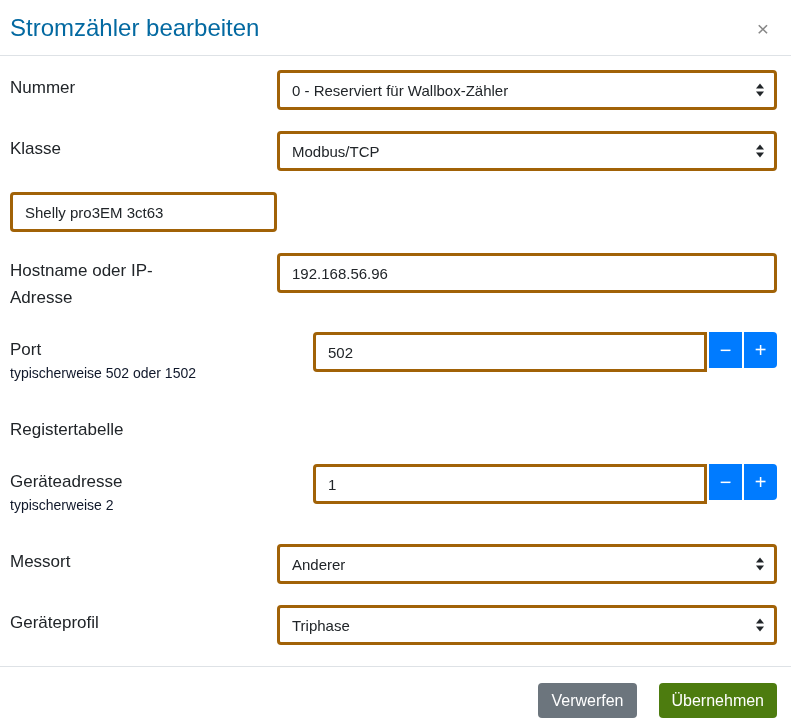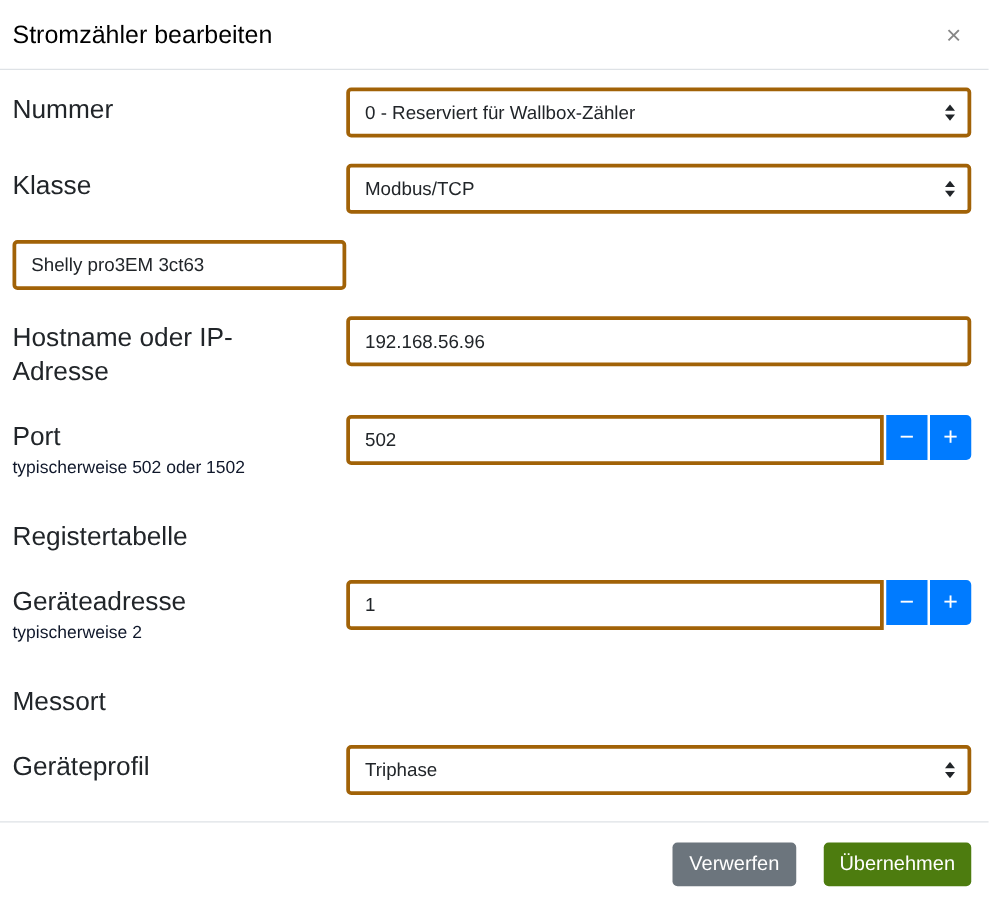--- a/index.html
+++ b/index.html
@@ -10,32 +10,32 @@
     width:791px; height:720px; overflow:hidden;
   }
   .modal { width:791px; height:720px; background:#fff; display:flex; flex-direction:column; }
 
   
   .modal-header {
     display:flex; align-items:center; justify-content:space-between;
     padding:15px 16px 14px 10px;
     border-bottom:1px solid #dee2e6;
   }
-  .modal-title { font-size:20px; font-weight:400; line-height:26px; color:#000000; }
+  .modal-title { font-size:24px; font-weight:400; line-height:26px; color:#0369a1; }
   .close-btn {
     background:none; border:none; cursor:pointer;
     font-size:21px; line-height:21px; color:#878787; padding:2px 6px;
     font-family:inherit;
   }
 
   
   .modal-body { padding:14px 14px 0 10px; flex:1; }
   .field-row { display:grid; grid-template-columns:267px 1fr; align-items:start; margin-bottom:21px; }
   .field-row.has-helper { margin-bottom:28px; }
-  .field-label { font-size:21px; line-height:27px; padding-top:4px; color:#212529; }
+  .field-label { font-size:17px; line-height:27px; padding-top:4px; color:#212529; }
   .label-narrow { max-width:180px; }
   .field-helper { font-size:14px; line-height:21px; color:#0f172a; }
 
   .control { position:relative; }
 
   select.form-select, input.form-input {
     width:100%; height:40px;
     font-family:inherit; font-size:15px; color:#212529;
     background:#fff; border:3px solid #a16207; border-radius:4px;
     padding:0 12px; outline:none;
@@ -45,21 +45,21 @@
     padding-right:34px;
   }
   .caret {
     position:absolute; right:13px; top:50%; transform:translateY(-50%);
     display:flex; flex-direction:column; gap:3px; pointer-events:none;
   }
   .caret .tri-up { width:0; height:0; border-left:4px solid transparent; border-right:4px solid transparent; border-bottom:5px solid #212529; }
   .caret .tri-down { width:0; height:0; border-left:4px solid transparent; border-right:4px solid transparent; border-top:5px solid #212529; }
 
   
-  .number-group { display:flex; align-items:stretch; }
+  .number-group { display:flex; align-items:stretch;margin-left:36px; }
   .number-group input.form-input { flex:1; border-radius:4px 0 0 4px; }
   .stepper-btn {
     width:33px; height:36px; margin-left:2px;
     background:#007bff; color:#fff; border:none; cursor:pointer;
     font-size:20px; line-height:1; font-family:inherit;
     display:flex; align-items:center; justify-content:center;
     border-radius:0;
   }
   .stepper-btn.plus { border-radius:0 4px 4px 0; }
 
@@ -158,20 +158,29 @@
             <span>−</span>
           </button>
         <button class="stepper-btn plus">
             <span>+</span>
           </button>
       </div>
     </div>
 
     <div class="field-row">
       <div class="field-label">Messort</div>
+      <div class="control">
+        <select class="form-select">
+          <option>Anderer</option>
+        </select>
+        <span class="caret">
+            <span class="tri-up"></span>
+            <span class="tri-down"></span>
+          </span>
+      </div>
     </div>
 
     <div class="field-row">
       <div class="field-label">Geräteprofil</div>
       <div class="control">
         <select class="form-select">
           <option>Triphase</option>
         </select>
         <span class="caret">
             <span class="tri-up"></span>

